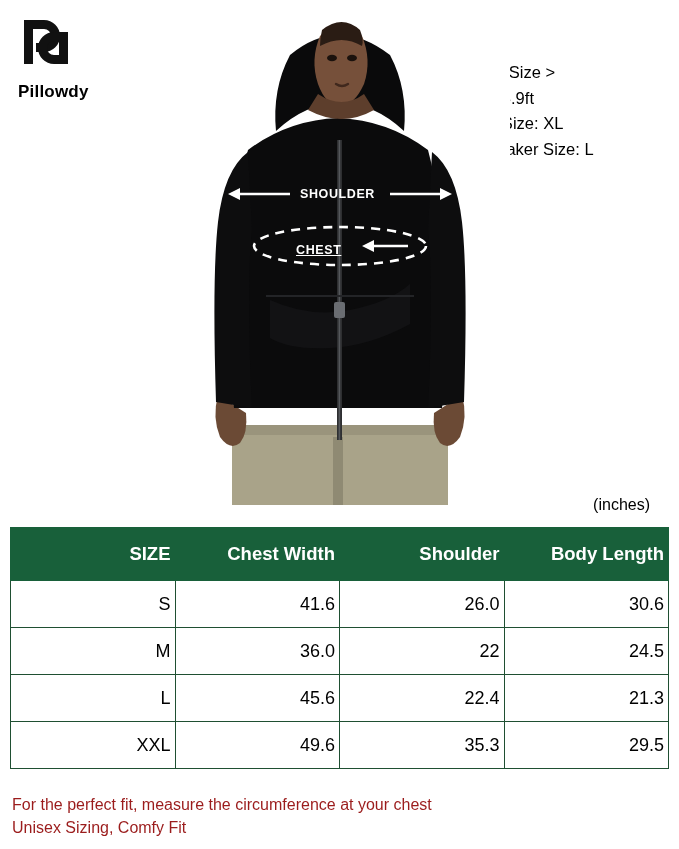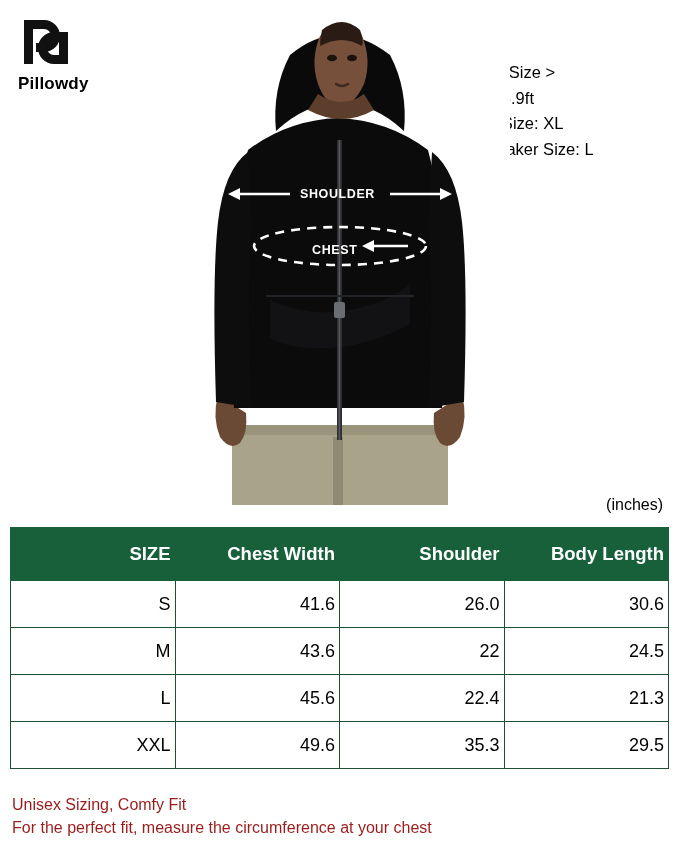--- a/index.html
+++ b/index.html
@@ -25,21 +25,21 @@
   }
   .brand-mark {
     width: 56px;
     height: 56px;
     display: block;
   }
   .brand-name {
     font-size: 17px;
     font-weight: bold;
     letter-spacing: 0.2px;
-    margin-top: 4px;
+    margin-top: 12px;
     color: #000;
   }
 
   
   .model-size {
     position: absolute;
     right: 14px;
     top: 60px;
     width: 220px;
     font-size: 16.5px;
@@ -60,26 +60,26 @@
   .photo svg { display: block; }
 
   .measure-label {
     position: absolute;
     font-size: 12.5px;
     font-weight: bold;
     color: #ffffff;
     letter-spacing: 0.6px;
   }
   .lbl-shoulder { left: 300px; top: 187px; }
-  .lbl-chest    { left: 312px; top: 243px; }
+  .lbl-chest    { left: 296px; top: 243px; text-decoration: underline; }
 
   
   .inches {
     position: absolute;
-    right: 16px;
+    right: 29px;
     top: 496px;
     font-size: 16px;
     color: #000;
   }
 
   
   .size-table {
     position: absolute;
     left: 10px;
     top: 527px;
@@ -209,35 +209,35 @@
   </thead>
   <tbody>
     <tr>
       <td>S</td>
       <td>41.6</td>
       <td>26.0</td>
       <td>30.6</td>
     </tr>
     <tr>
       <td>M</td>
-      <td>43.6</td>
+      <td>36.0</td>
       <td>22</td>
       <td>24.5</td>
     </tr>
     <tr>
       <td>L</td>
       <td>45.6</td>
       <td>22.4</td>
       <td>21.3</td>
     </tr>
     <tr>
       <td>XXL</td>
       <td>49.6</td>
       <td>35.3</td>
       <td>29.5</td>
     </tr>
   </tbody>
 </table>
 
 <div class="footer">
+  <div>For the perfect fit, measure the circumference at your chest</div>
   <div>Unisex Sizing, Comfy Fit</div>
-  <div>For the perfect fit, measure the circumference at your chest</div>
 </div>
 
 </body></html>

